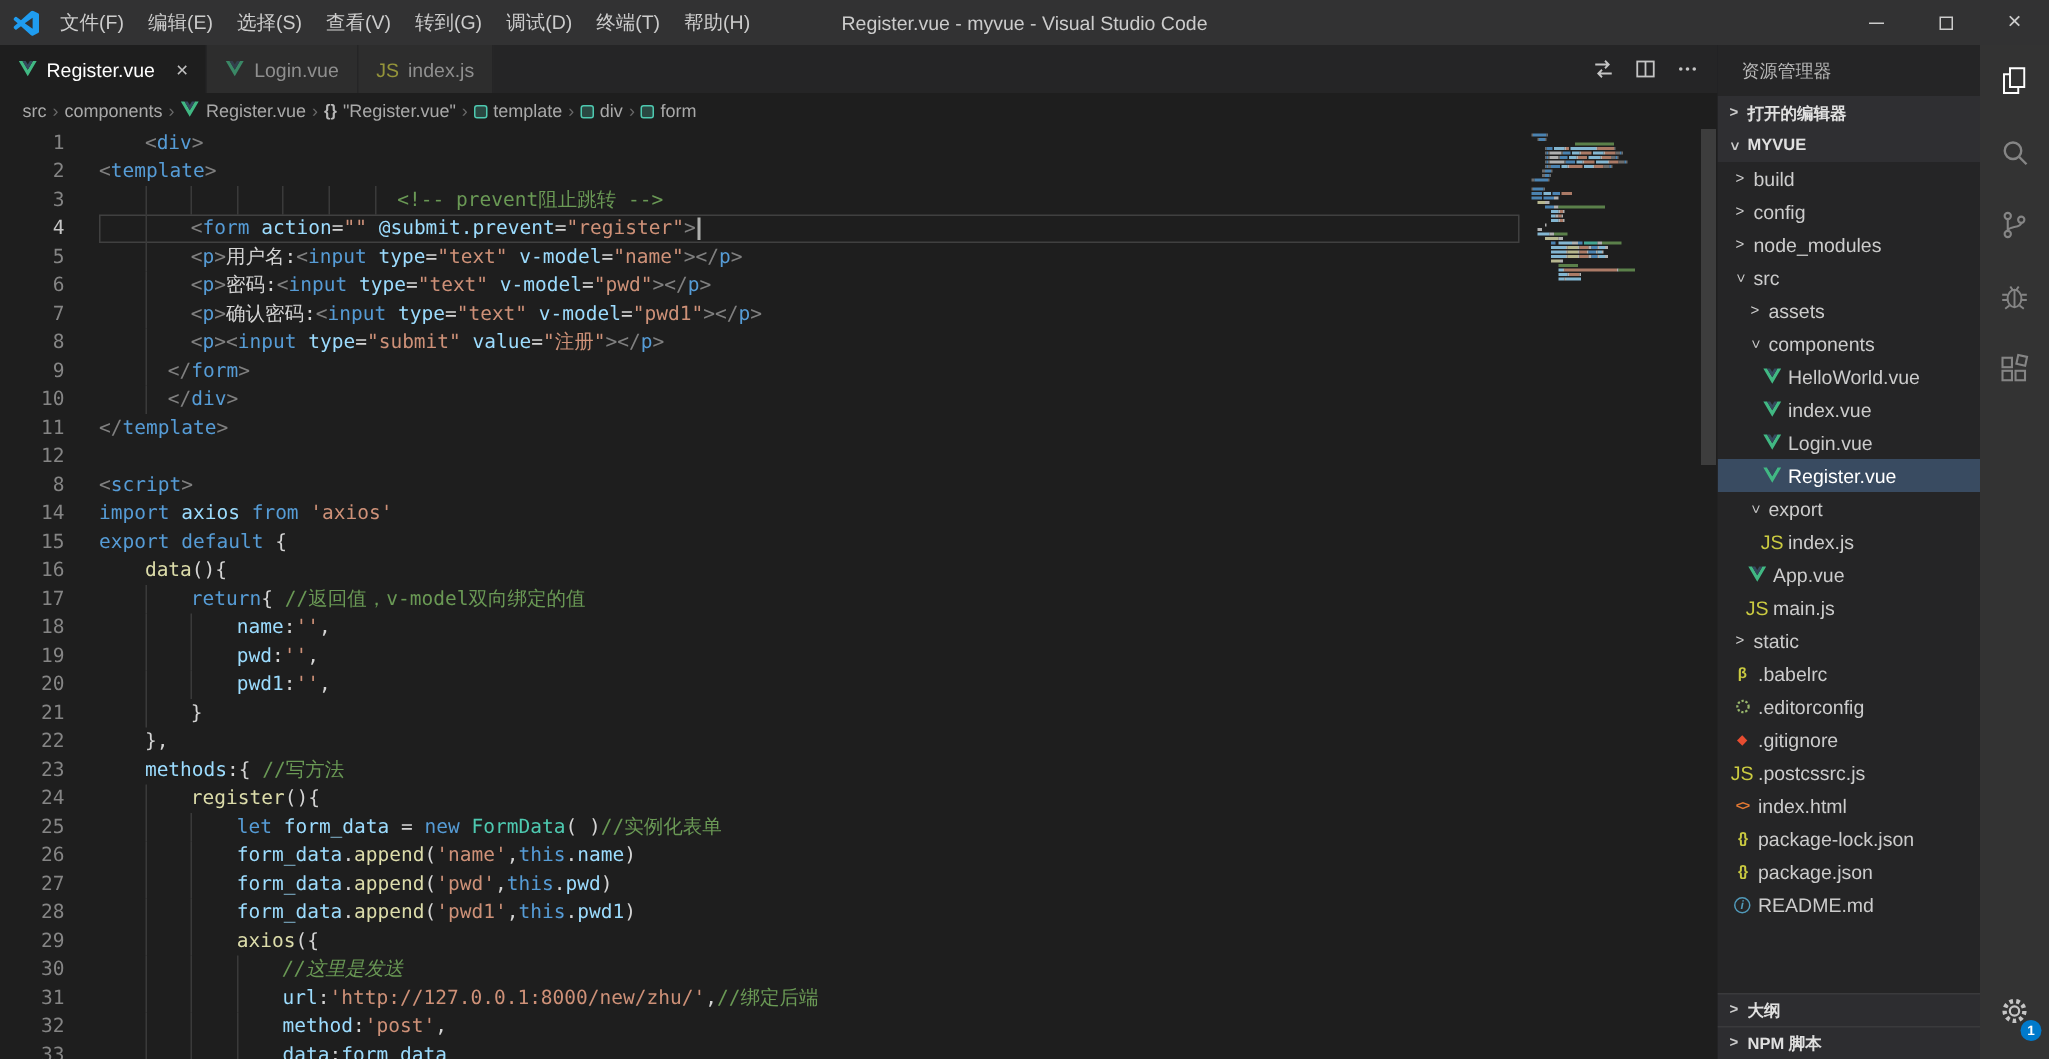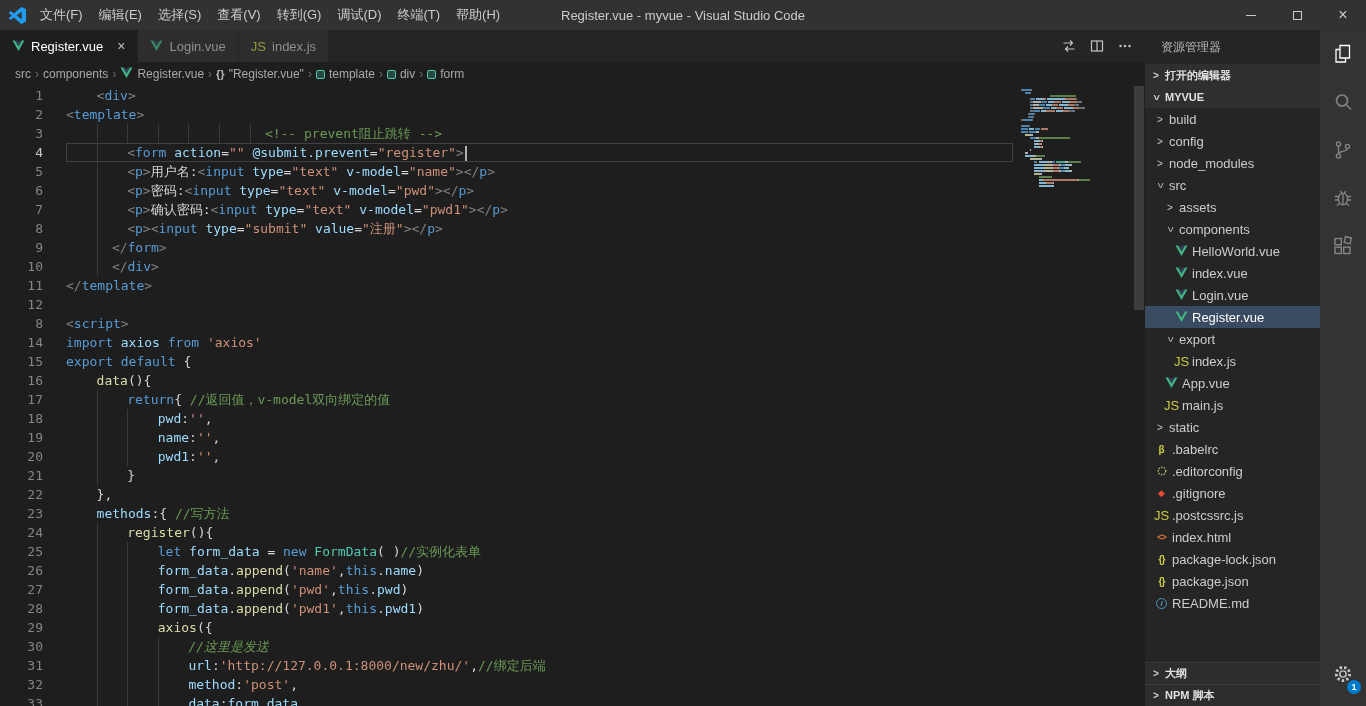--- a/index.html
+++ b/index.html
@@ -299,26 +299,26 @@
             <div class="row">
               <span class="code" style="padding-left: 30.6px;"><span style="color: rgb(220, 220, 170);">data</span><span style="color: rgb(212, 212, 212);">(){</span></span>
             </div>
             <div class="row">
               <span class="guide" style="left: 30.6px;"></span>
               <span class="code" style="padding-left: 61.2px;"><span style="color: rgb(86, 156, 214);">return</span><span style="color: rgb(212, 212, 212);">{ </span><span style="color: rgb(106, 153, 85);">//返回值，v-model双向绑定的值</span></span>
             </div>
             <div class="row">
               <span class="guide" style="left: 30.6px;"></span>
               <span class="guide" style="left: 61.2px;"></span>
+              <span class="code" style="padding-left: 91.8px;"><span style="color: rgb(156, 220, 254);">name</span><span style="color: rgb(212, 212, 212);">:</span><span style="color: rgb(206, 145, 120);">''</span><span style="color: rgb(212, 212, 212);">,</span></span>
+            </div>
+            <div class="row">
+              <span class="guide" style="left: 30.6px;"></span>
+              <span class="guide" style="left: 61.2px;"></span>
               <span class="code" style="padding-left: 91.8px;"><span style="color: rgb(156, 220, 254);">pwd</span><span style="color: rgb(212, 212, 212);">:</span><span style="color: rgb(206, 145, 120);">''</span><span style="color: rgb(212, 212, 212);">,</span></span>
-            </div>
-            <div class="row">
-              <span class="guide" style="left: 30.6px;"></span>
-              <span class="guide" style="left: 61.2px;"></span>
-              <span class="code" style="padding-left: 91.8px;"><span style="color: rgb(156, 220, 254);">name</span><span style="color: rgb(212, 212, 212);">:</span><span style="color: rgb(206, 145, 120);">''</span><span style="color: rgb(212, 212, 212);">,</span></span>
             </div>
             <div class="row">
               <span class="guide" style="left: 30.6px;"></span>
               <span class="guide" style="left: 61.2px;"></span>
               <span class="code" style="padding-left: 91.8px;"><span style="color: rgb(156, 220, 254);">pwd1</span><span style="color: rgb(212, 212, 212);">:</span><span style="color: rgb(206, 145, 120);">''</span><span style="color: rgb(212, 212, 212);">,</span></span>
             </div>
             <div class="row">
               <span class="guide" style="left: 30.6px;"></span>
               <span class="code" style="padding-left: 61.2px;"><span style="color: rgb(212, 212, 212);">}</span></span>
             </div>

